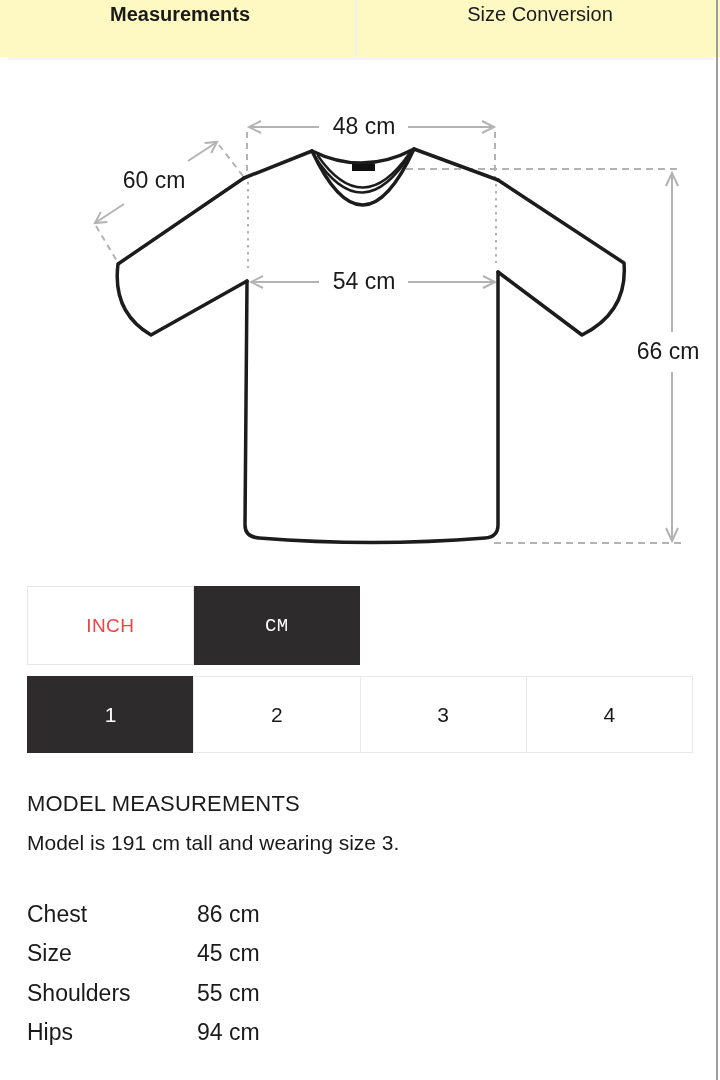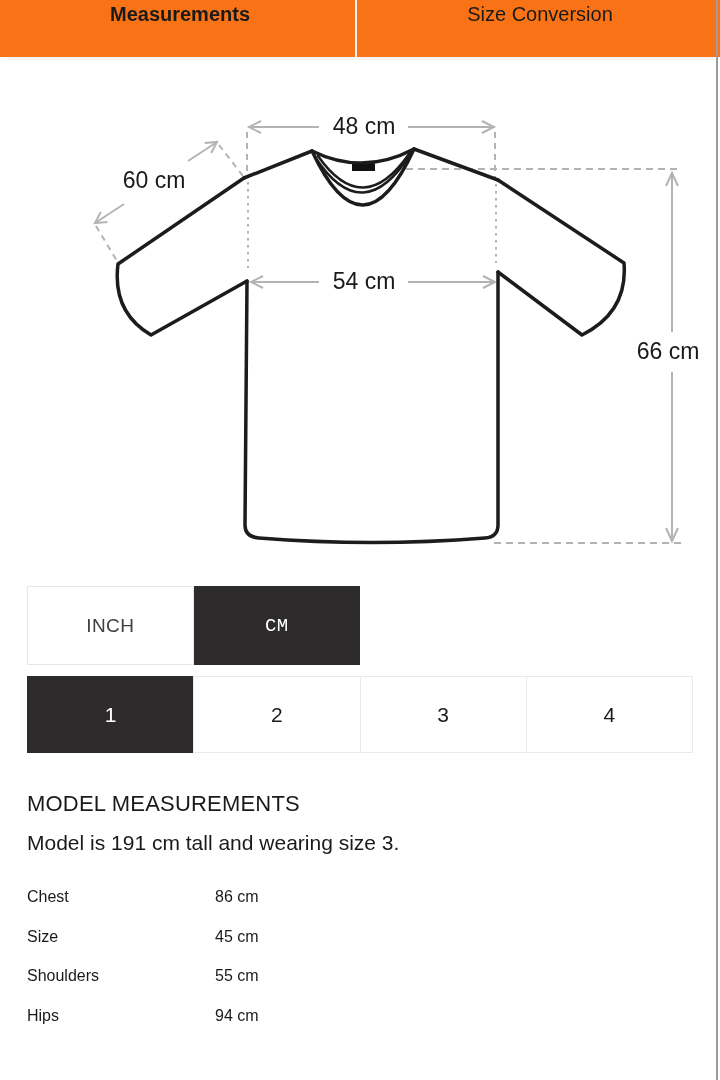--- a/index.html
+++ b/index.html
@@ -2,50 +2,50 @@
 <html><head>
 <meta charset="utf-8">
 <style>
   html,body{margin:0;padding:0;}
   body{
     width:720px;height:1080px;position:relative;background:#ffffff;
     font-family:"Liberation Sans",sans-serif;color:#1a1a1a;overflow:hidden;
   }
   
   .tabbar{position:absolute;left:0;top:0;width:720px;height:57px;display:flex;}
-  .tab{flex:1;text-align:center;padding-top:3px;font-size:20px;cursor:pointer;background:#f97316;}
+  .tab{flex:1;text-align:center;padding-top:3px;font-size:20px;cursor:pointer;background:#fef9c3;}
   .tab.active{font-weight:700;}
   .tab-divider{position:absolute;left:355px;top:0;width:2px;height:57px;background:#f1f1f1;}
   .hairline{position:absolute;left:8px;top:57px;width:706px;height:3px;background:#f4f4f4;}
   
   .diagram{position:absolute;left:16px;top:60px;width:720px;height:510px;}
   .diagram svg{display:block;}
   .diagram text{font-family:"Liberation Sans",sans-serif;font-size:23px;fill:#1a1a1a;}
   
   .unit-toggle{position:absolute;left:27px;top:586px;width:333px;height:79px;display:flex;}
   .unit-btn{
     flex:1;display:flex;align-items:center;justify-content:center;
-    font-family:inherit;font-size:19px;letter-spacing:.4px;color:#404040;
+    font-family:inherit;font-size:19px;letter-spacing:.4px;color:#ef4444;
     background:#fff;border:1px solid #e7e7e7;padding:0;cursor:pointer;
   }
   .unit-btn.selected{background:#2d2b2c;color:#fff;border:1px solid #2d2b2c;font-family:Liberation Mono, monospace;}
   
   .size-row{position:absolute;left:27px;top:676px;width:666px;height:77px;display:flex;}
   .size-btn{
     flex:1;display:flex;align-items:center;justify-content:center;
     font-family:inherit;font-size:21px;color:#1a1a1a;
     background:#fff;border:1px solid #e9e9e9;margin-left:-1px;padding:0;cursor:pointer;
   }
   .size-btn:first-child{margin-left:0;}
   .size-btn.selected{background:#2d2b2c;color:#fff;border:1px solid #2d2b2c;}
   
   .model-heading{position:absolute;left:27px;top:791px;font-size:22px;letter-spacing:.2px;}
   .model-subtitle{position:absolute;left:27px;top:831px;font-size:21px;}
   .model-table{position:absolute;left:27px;top:888px;width:420px;}
-  .model-row{display:flex;height:39.5px;align-items:flex-start;font-size:16px;gap:18px;}
+  .model-row{display:flex;height:39.5px;align-items:flex-end;font-size:23px;}
   .model-label{width:170px;}
   
   .right-edge{position:absolute;left:716px;top:0;width:2px;height:1080px;background:#9c9c9c;}
 </style>
 </head>
 <body>
 
 <div class="tabbar">
   <div class="tab active">
     <span>Measurements</span>

